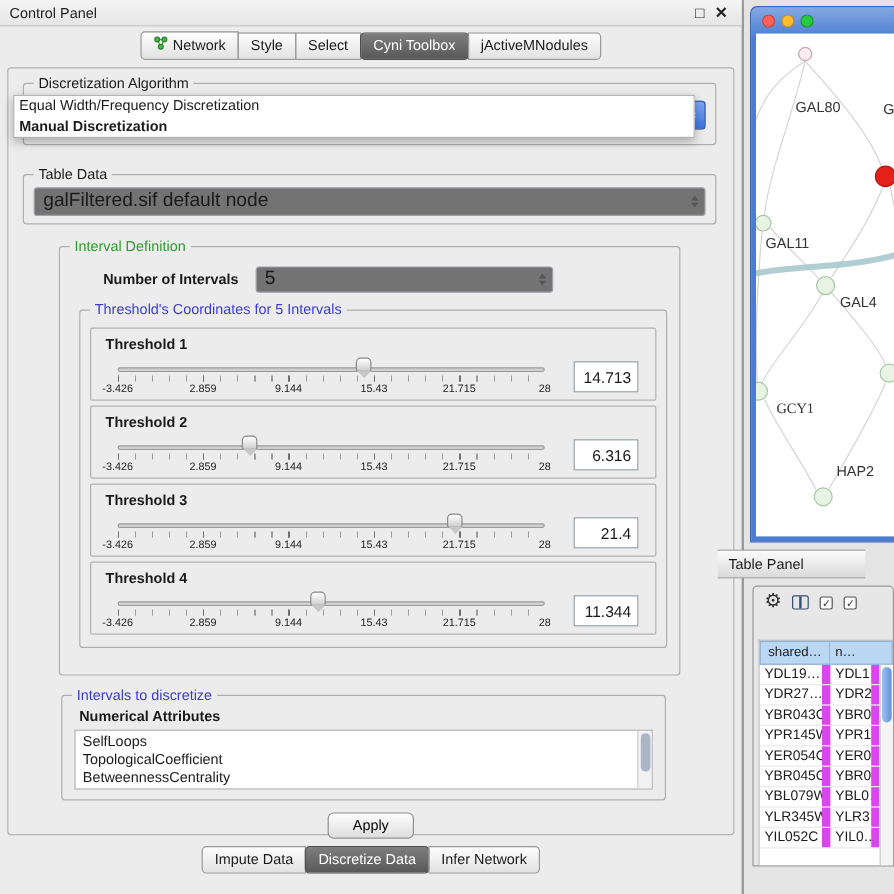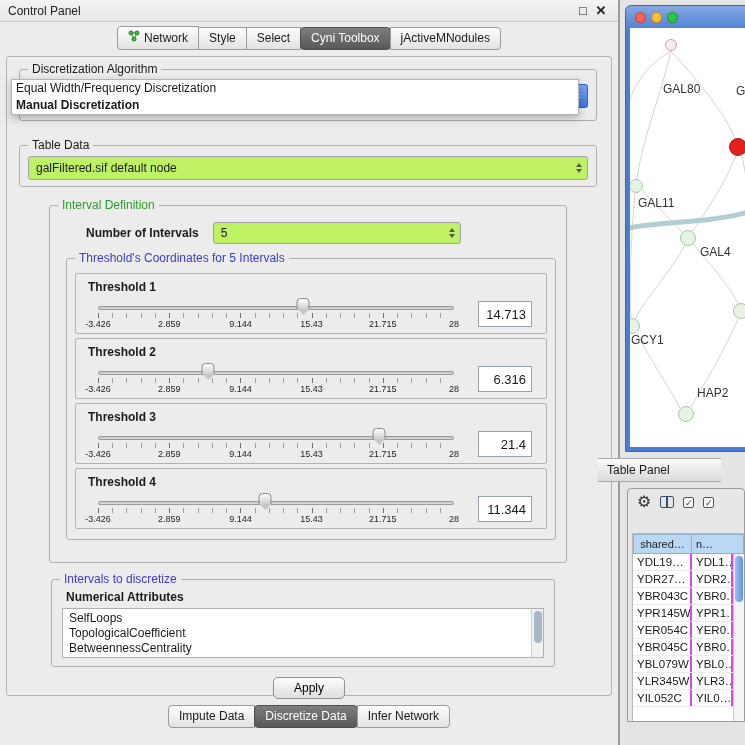--- a/index.html
+++ b/index.html
@@ -28,22 +28,22 @@
   .content { position:relative; margin:2px 6px 0; height:640px;
     border:1px solid #b2b2b2; border-radius:3px; background:#ececec; }
 
   .groupbox { position:relative; border:1px solid #aeaeae; border-radius:3px; }
   .groupbox > .gtitle { position:absolute; top:-8px; left:8px; background:#ececec;
     padding:0 4px; font-size:12px; }
   .t-green { color:#2e9b2e; }
   .t-blue  { color:#3b3bd0; }
   .t-plain { color:#1a1a1a; }
 
-  .combo { position:relative; background:#bef264; border:1px solid #a0a0a8; border-radius:3px;
-    height:24px; display:flex; align-items:center; padding:0 22px 0 7px; font-size:12px;text-align:right; }
+  .combo { position:relative; background:#737373; border:1px solid #a0a0a8; border-radius:3px;
+    height:24px; display:flex; align-items:center; padding:0 22px 0 7px; font-size:16px;text-align:right; }
   .arr { width:0; height:0; border-left:3.5px solid transparent; border-right:3.5px solid transparent; }
   .arr.up   { border-bottom:4px solid #555; }
   .arr.down { border-top:4px solid #555; }
   .combo .arrows { position:absolute; right:5px; top:0; bottom:0; display:flex;
     flex-direction:column; justify-content:center; gap:2px; }
   .blue-cap { position:absolute; right:-1px; top:-1px; bottom:-1px; width:22px;
     border-radius:0 3px 3px 0; background:linear-gradient(#7da9f5,#3a74e0);
     border:1px solid #2f62c4; display:flex; flex-direction:column; justify-content:center;
     align-items:center; gap:2px; }
   .blue-cap .arr.up { border-bottom-color:#fff; } .blue-cap .arr.down { border-top-color:#fff; }
@@ -134,21 +134,21 @@
   .tw-table { position:absolute; left:4px; right:0; top:44px; bottom:0; background:#fff;
     border-top:1px solid #bbb; border-left:1px solid #bbb; }
   .thead { display:flex; height:20px; }
   .hcell { background:#bad8f4; border:1px solid #8fb0d0; border-left:none; font-size:11px;
     display:flex; align-items:center; justify-content:center; white-space:nowrap; overflow:hidden; }
   .hcell.c0 { width:59px; border-left:1px solid #8fb0d0; }
   .hcell.c1 { flex:1; justify-content:flex-start; padding-left:4px; }
   .tbody { position:absolute; left:0; right:11px; top:20px; bottom:0; overflow:hidden; }
   .trow { display:flex; height:17px; border-bottom:1px solid #ececec; }
   .tcell { font-size:11.5px; line-height:16px; padding-left:4px; white-space:nowrap;
-    overflow:hidden; border-right:2px solid #d946ef; }
+    overflow:hidden; border-right:7px solid #d946ef; }
   .tcell.c0 { width:59px; } .tcell.c1 { flex:1; }
   .t-sb { position:absolute; right:0; top:20px; bottom:0; width:11px; background:#f4f4f4;
     border-left:1px solid #ccc; }
   .t-sb .sbthumb { position:absolute; left:1px; top:2px; width:8px; height:46px;
     border-radius:4px; background:linear-gradient(90deg,#9ec0f0,#6392da); }
 
   .net-tab-icon { display:inline-block; }
 </style>
 </head>
 <body>
@@ -375,21 +375,21 @@
       <div class="net-node" style="left: -1px; top: 151px; height: 14px; width: 14px; background: rgb(231, 244, 228); border-color: rgb(169, 198, 168);"></div>
       <div class="net-node" style="left: 99px; top: 110px; height: 18px; width: 18px; background: rgb(227, 33, 25); border-color: rgb(176, 24, 16);"></div>
       <div class="net-node" style="left: 50px; top: 202px; height: 16px; width: 16px; background: rgb(231, 244, 228); border-color: rgb(169, 198, 168);"></div>
       <div class="net-node" style="left: -6px; top: 290px; height: 16px; width: 16px; background: rgb(231, 244, 228); border-color: rgb(169, 198, 168);"></div>
       <div class="net-node" style="left: 48px; top: 378px; height: 16px; width: 16px; background: rgb(231, 244, 228); border-color: rgb(169, 198, 168);"></div>
       <div class="net-node" style="left: 103px; top: 275px; height: 16px; width: 16px; background: rgb(231, 244, 228); border-color: rgb(169, 198, 168);"></div>
       <div class="net-label" style="left: 33px; top: 54px;">GAL80</div>
       <div class="net-label" style="left: 106px; top: 56px;">GAL8</div>
       <div class="net-label" style="left: 8px; top: 168px;">GAL11</div>
       <div class="net-label" style="left: 70px; top: 217px;">GAL4</div>
-      <div class="net-label" style="left: 1px; top: 305px;">GCY1</div>
+      <div class="net-label" style="left: 17px; top: 305px; font-family: Liberation Serif, serif;">GCY1</div>
       <div class="net-label" style="left: 67px; top: 358px;">HAP2</div>
     </div>
 </div>
 
 <div class="tp-header">Table Panel</div>
 
 <div class="table-window">
   <div class="tw-toolbar">
     <span class="gear">⚙</span>
     <span class="colicon"></span>

